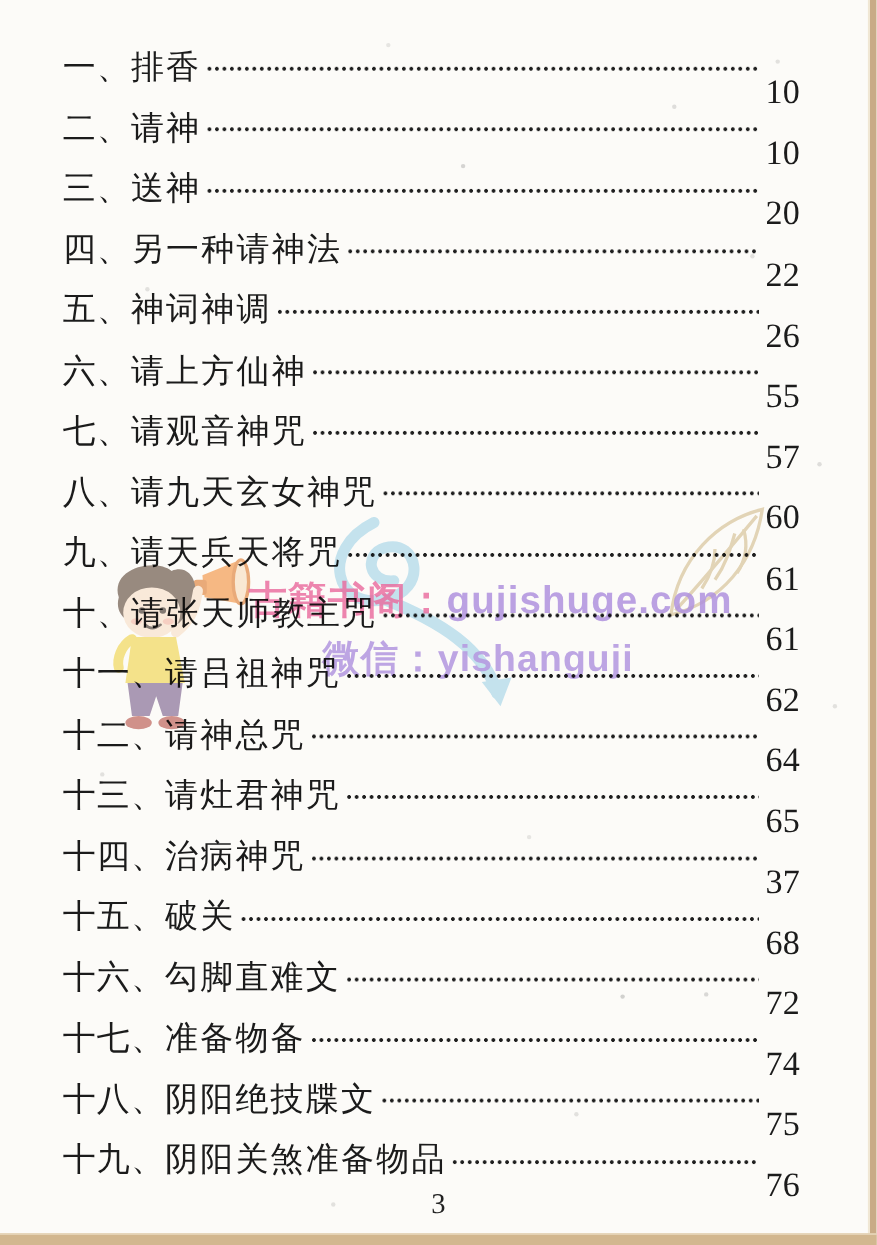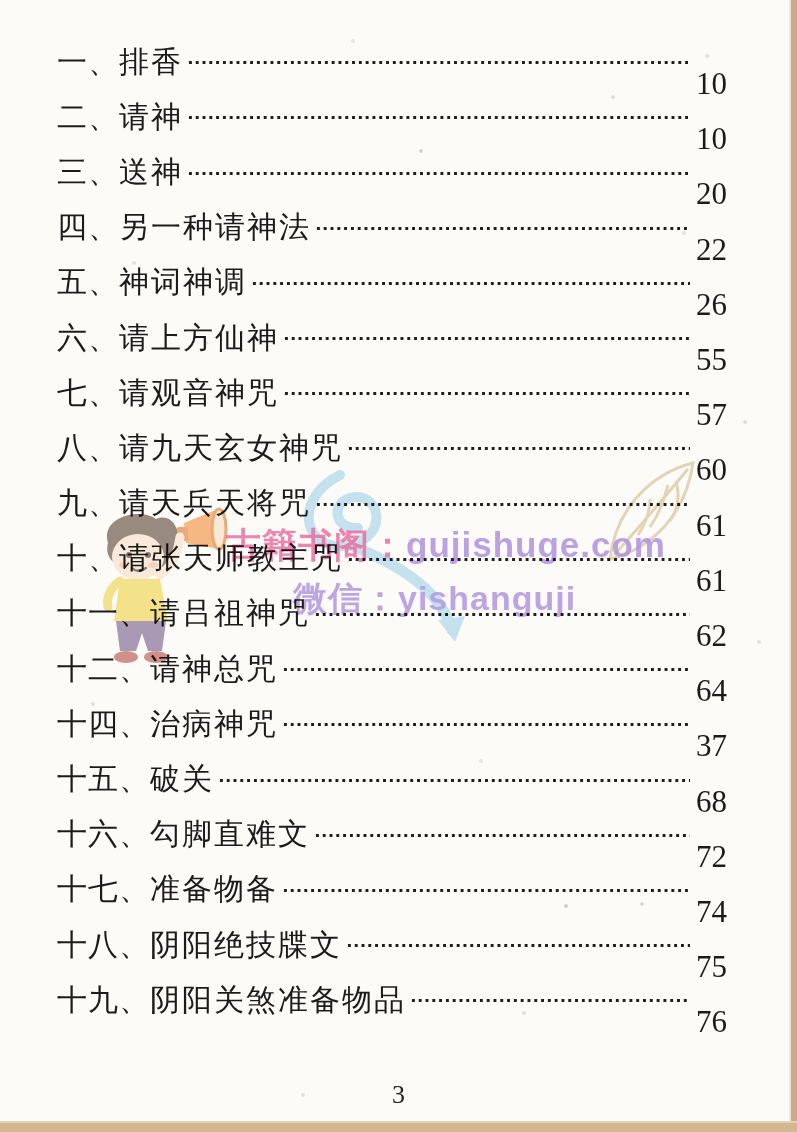--- a/index.html
+++ b/index.html
@@ -199,20 +199,28 @@
 
     <div class="toc-row">
       <span class="entry-text">
           <span class="lbl">十二、</span>
           <span class="ttl">请神总咒</span>
         </span>
       <span class="leader"></span>
       <span class="pagenum">64</span>
     </div>
 
+    <div class="toc-row">
+      <span class="entry-text">
+          <span class="lbl">十三、</span>
+          <span class="ttl">请灶君神咒</span>
+        </span>
+      <span class="leader"></span>
+      <span class="pagenum">65</span>
+    </div>
 
     <div class="toc-row">
       <span class="entry-text">
           <span class="lbl">十四、</span>
           <span class="ttl">治病神咒</span>
         </span>
       <span class="leader"></span>
       <span class="pagenum">37</span>
     </div>
 

